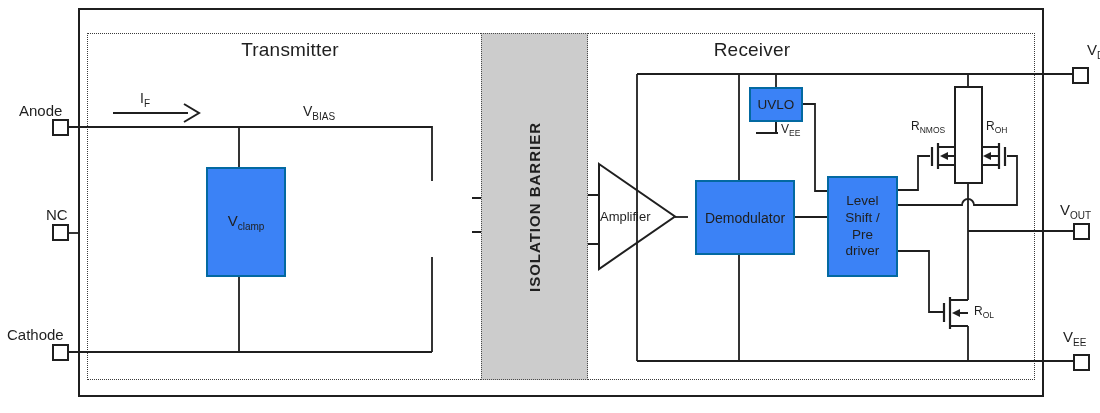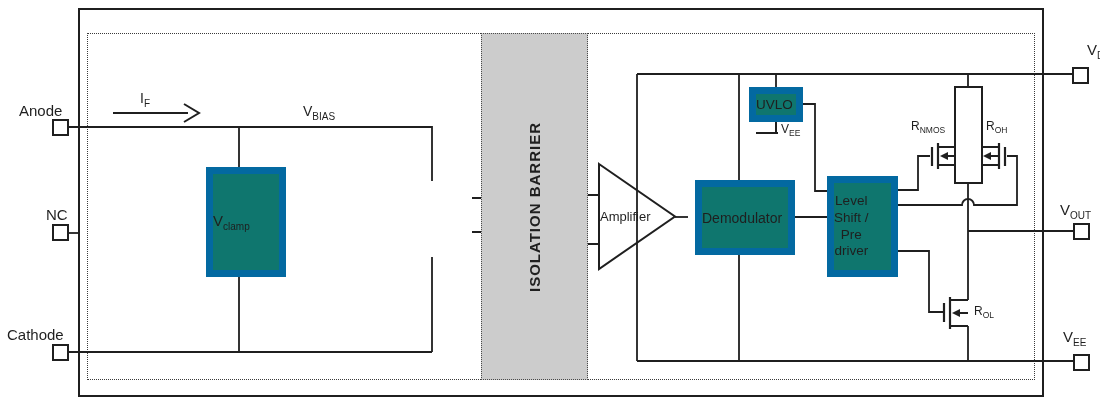--- a/index.html
+++ b/index.html
@@ -12,22 +12,22 @@
   #chip-outline{left:78px;top:8px;width:966px;height:389px;border:2px solid #1f1f1f;box-sizing:border-box;}
   #function-dotted{left:87px;top:33px;width:948px;height:347px;border:1.5px dotted #3a3a3a;box-sizing:border-box;}
   #barrier-band{left:481px;top:33px;width:107px;height:347px;background:#cccccc;border:1.5px dotted #4a4a4a;box-sizing:border-box;}
   .section-title{font-size:19px;letter-spacing:.2px;text-align:center;}
   #barrier-label{left:384px;top:196px;width:301px;height:22px;line-height:22px;text-align:center;
     font-size:15px;font-weight:bold;letter-spacing:1px;transform:rotate(-90deg);}
   
   #wires{left:0;top:0;width:1100px;height:413px;}
   #wires path,#wires line,#wires rect,#wires polygon,#wires polyline{vector-effect:non-scaling-stroke;}
   
-  .box{border:7px solid #0369a1;background:#0f766e;box-sizing:border-box;display:flex;
-       align-items:center;justify-content:flex-start;text-align:center;font-size:14px;}
+  .box{border:2px solid #0369a1;background:#3b82f6;box-sizing:border-box;display:flex;
+       align-items:center;justify-content:center;text-align:center;font-size:14px;}
   
   .pin{width:17px;height:17px;border:2px solid #1f1f1f;background:#fff;box-sizing:border-box;}
   .label{white-space:nowrap;font-size:15px;}
   .label sub,.box sub{font-size:10px;line-height:1;}
   .small-label{font-size:12px;white-space:nowrap;}
   .small-label sub{font-size:8.5px;line-height:1;}
 </style>
 </head>
 <body>
 
@@ -88,20 +88,22 @@
 
     <g stroke-width="2.2">
       <path d="M944 303 V322"></path>
       <path d="M950 297 V329"></path>
       <path d="M950 300 H968 M950 326 H968 M960 313 H968" stroke-width="1.8"></path>
       <polygon points="952,313 960,309 960,317" fill="#1f1f1f" stroke="none"></polygon>
       <path d="M968 326 V361" stroke-width="1.8"></path>
     </g>
   </svg>
 
+  <div class="abs section-title" style="left:200px;top:39px;width:180px;">Transmitter</div>
+  <div class="abs section-title" style="left:662px;top:39px;width:180px;">Receiver</div>
   <div class="abs" id="barrier-label">ISOLATION  BARRIER</div>
 
   <div class="abs label" style="left:19px;top:102px;">Anode</div>
   <div class="abs pin" style="left:52px;top:119px;"></div>
   <div class="abs label" style="left:46px;top:206px;">NC</div>
   <div class="abs pin" style="left:52px;top:224px;"></div>
   <div class="abs label" style="left:7px;top:326px;">Cathode</div>
   <div class="abs pin" style="left:52px;top:344px;"></div>
 
   <div class="abs label" style="left:1062px;top:41px;margin-left:25px;">

